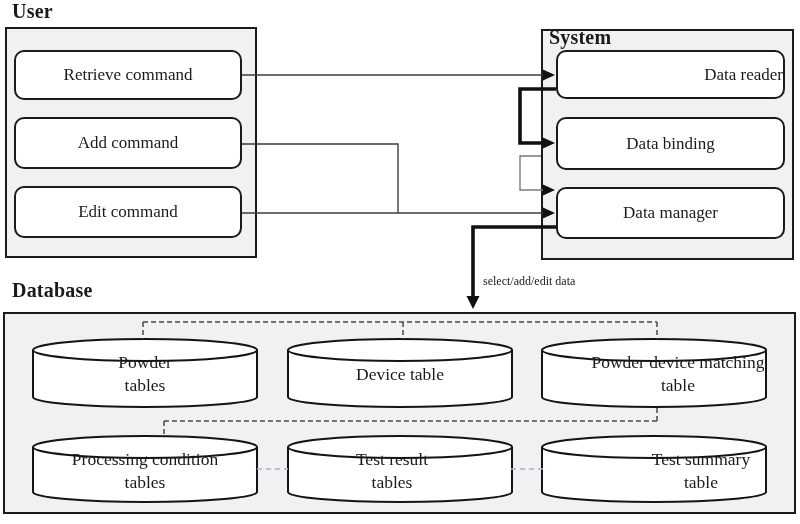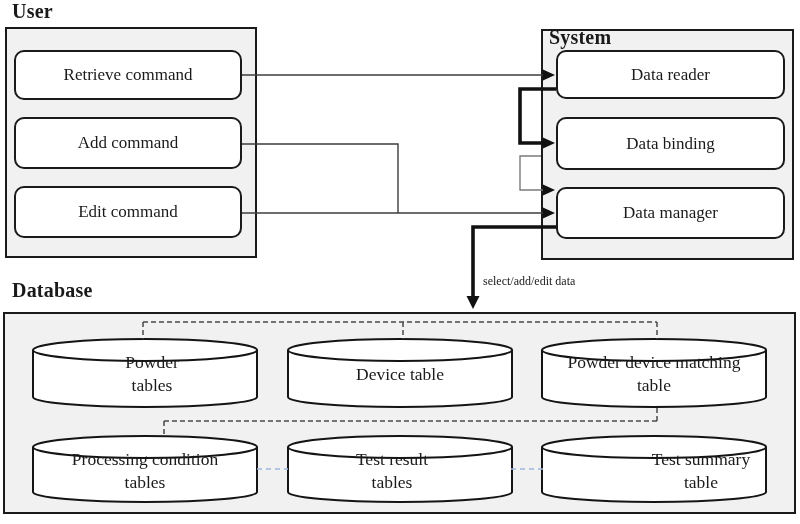--- a/index.html
+++ b/index.html
@@ -38,21 +38,21 @@
   <div class="node" style="left:14px;top:50px;width:228px;height:50px;">
     <span>Retrieve command</span>
   </div>
   <div class="node" style="left:14px;top:117px;width:228px;height:52px;">
     <span>Add command</span>
   </div>
   <div class="node" style="left:14px;top:186px;width:228px;height:52px;">
     <span>Edit command</span>
   </div>
 
-  <div class="node" style="left:556px;top:50px;width:229px;height:49px;">
+  <div class="node" style="left:556px;top:50px;width:229px;height:49px;justify-content:flex-end;">
     <span>Data reader</span>
   </div>
   <div class="node" style="left:556px;top:117px;width:229px;height:53px;">
     <span>Data binding</span>
   </div>
   <div class="node" style="left:556px;top:187px;width:229px;height:52px;">
     <span>Data manager</span>
   </div>
 
   <svg class="overlay" width="800" height="524" viewBox="0 0 800 524">
@@ -124,24 +124,24 @@
     <g>
       <path d="M257,469 H288" fill="none" stroke="#9fb6dd" stroke-width="1.4" stroke-dasharray="5,4"></path>
     </g>
     <g>
       <path d="M511,469 H543" fill="none" stroke="#9fb6dd" stroke-width="1.4" stroke-dasharray="5,4"></path>
     </g>
   </svg>
 
   <div class="flow-label" style="left:483px;top:271px;">select/add/edit data</div>
 
-  <div class="cyl-label" style="left:33px;top:346px;width:224px;height:56px;padding-left:7px;">Powder
+  <div class="cyl-label" style="left:33px;top:346px;width:224px;height:56px;">Powder
 tables</div>
   <div class="cyl-label" style="left:288px;top:346px;width:224px;height:56px;">Device table</div>
-  <div class="cyl-label" style="left:542px;top:346px;width:224px;height:56px;">Powder device matching
+  <div class="cyl-label" style="left:542px;top:346px;width:224px;height:56px;padding-left:24px;">Powder device matching
 table</div>
   <div class="cyl-label" style="left:33px;top:443px;width:224px;height:56px;">Processing condition
 tables</div>
   <div class="cyl-label" style="left:288px;top:443px;width:208px;height:56px;">Test result
 tables</div>
   <div class="cyl-label" style="left:542px;top:443px;width:224px;height:56px;margin-left:47px;">Test summary
 table</div>
 
 </div>
 

